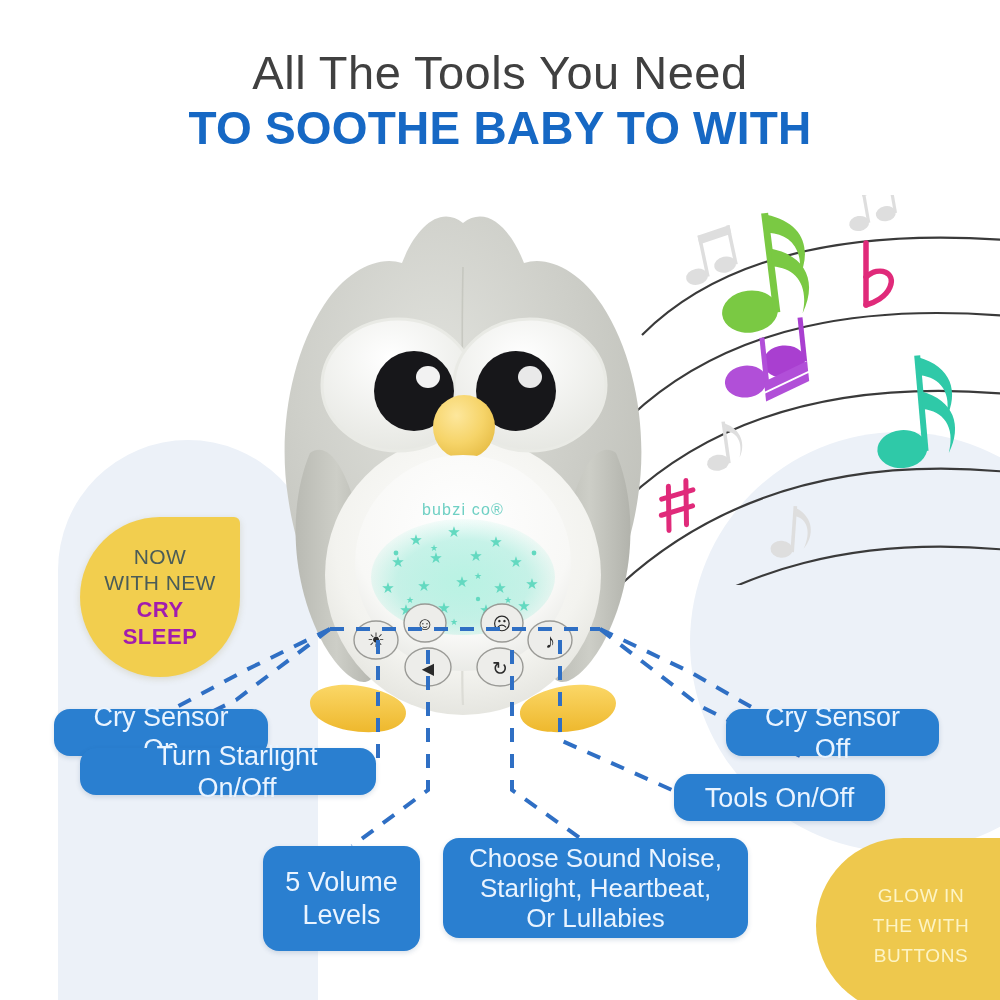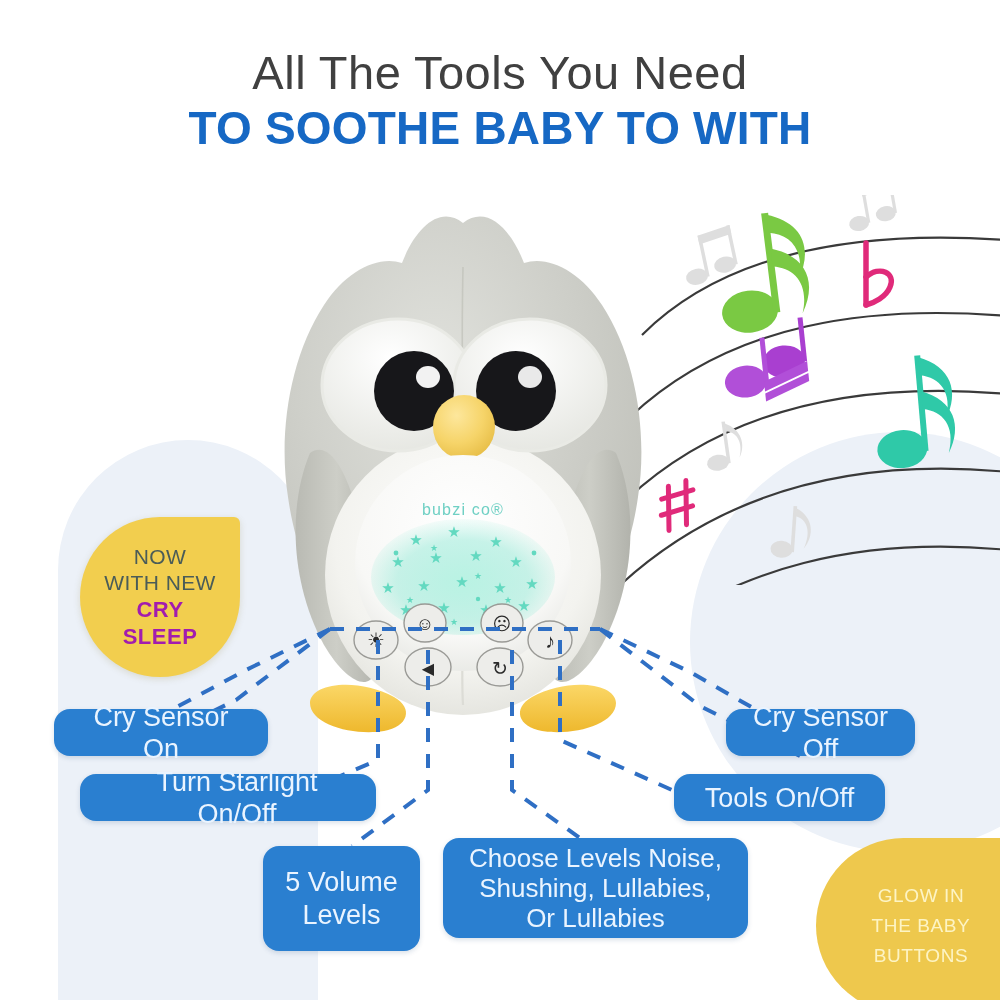--- a/index.html
+++ b/index.html
@@ -53,22 +53,22 @@
     border-radius:16px;
     display:flex;align-items:center;justify-content:center;
     text-align:center;
     font-size:27px;
     line-height:32px;
     padding:7px 18px;
     box-sizing:border-box;
     box-shadow:0 2px 5px rgba(20,60,110,.16);
   }
   #pill-cry-on      {left:54px; top:709px; width:214px;height:47px;}
-  #pill-starlight   {left:80px; top:774px; width:296px;height:47px;padding-left:36px;}
-  #pill-cry-off     {left:726px;top:709px; width:189px;height:47px;}
+  #pill-starlight   {left:80px; top:748px; width:296px;height:47px;padding-left:36px;}
+  #pill-cry-off     {left:726px;top:709px; width:213px;height:47px;}
   #pill-sound       {left:674px;top:774px; width:211px;height:47px;}
   #pill-volume      {left:263px;top:846px; width:157px;height:105px;line-height:33px;}
   #pill-sounds      {left:443px;top:838px; width:305px;height:100px;font-size:26px;line-height:30px;}
 
   
   #badge-cry{
     position:absolute;left:80px;top:517px;width:160px;height:160px;
     background:#f2ce4e;
     border-radius:50% 6px 50% 50%;
     display:flex;flex-direction:column;align-items:center;justify-content:center;
@@ -360,32 +360,32 @@
     <span>Tools On/Off</span>
   </div>
   <div class="pill" id="pill-volume">
     <span>
       <span style="display:block">5 Volume</span>
       <span style="display:block">Levels</span>
     </span>
   </div>
   <div class="pill" id="pill-sounds">
     <span>
-      <span style="display:block">Choose Levels Noise,</span>
-      <span style="display:block">Shushing, Lullabies,</span>
+      <span style="display:block">Choose Sound Noise,</span>
+      <span style="display:block">Starlight, Heartbeat,</span>
       <span style="display:block">Or Lullabies</span>
     </span>
   </div>
 
   <div id="badge-cry">
     <span class="bl1">NOW</span>
     <span class="bl2">WITH NEW</span>
     <span class="bl3">CRY</span>
     <span class="bl4">SLEEP</span>
   </div>
 
   <div id="badge-glow">
     <span class="gl">GLOW IN</span>
-    <span class="gl">THE BABY</span>
+    <span class="gl">THE WITH</span>
     <span class="gl">BUTTONS</span>
   </div>
 
 </div>
 
 </body></html>

